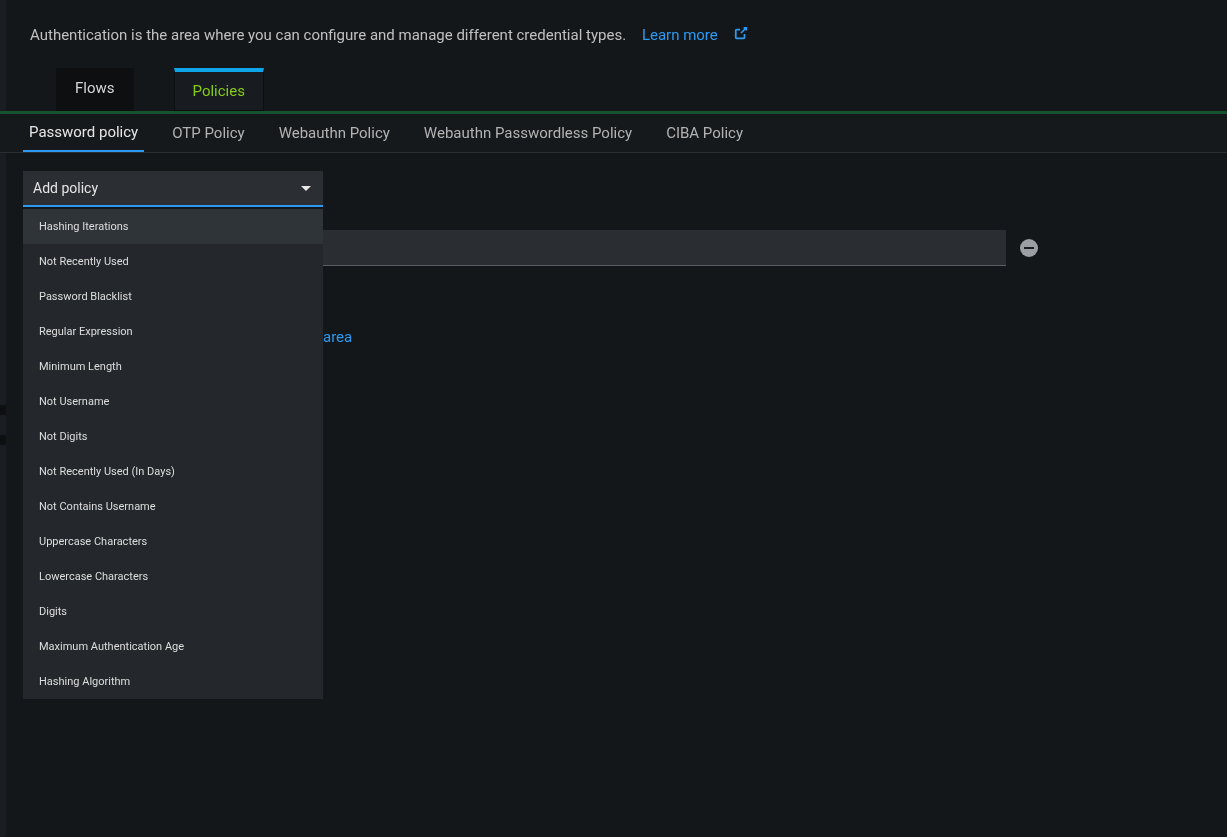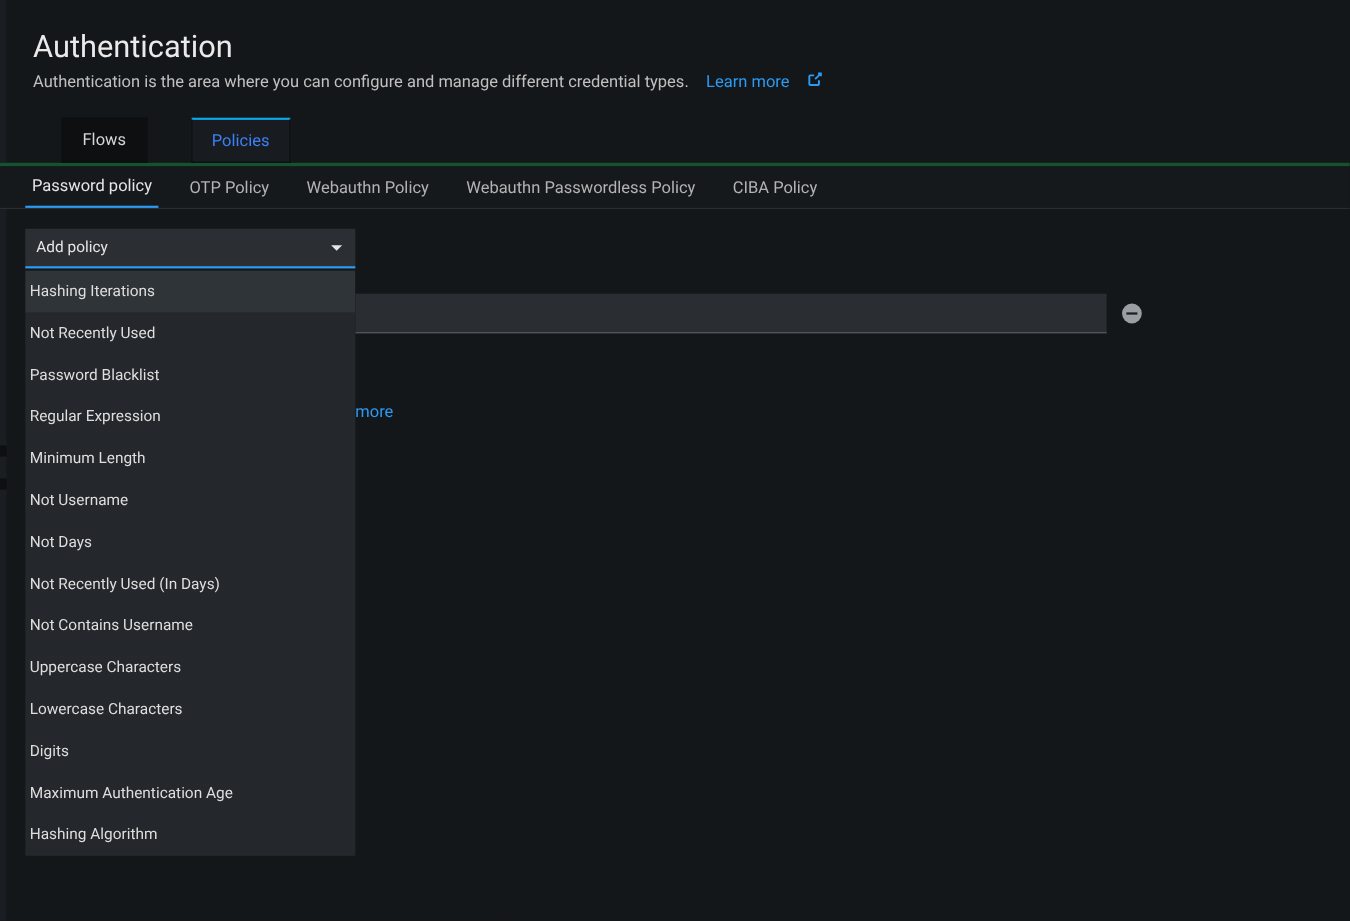--- a/index.html
+++ b/index.html
@@ -52,22 +52,22 @@
     .ptab {
       padding: 10px 18px;
       background: #0d0f11;
       color: #d6d6d6;
       font-size: 15px;
       cursor: pointer;
       border: 1px solid #0d0f11;
     }
     .ptab.active {
       background: #181b1f;
-      border-top: 2px solid #0ea5e9;
-      color: #3b82f6;
+      border-top: 4px solid #0ea5e9;
+      color: #84cc16;
     }
 
     
     .secondary-bar {
       margin-top: 0;
       border-top: 3px solid #14532d;
       border-bottom: 1px solid #2a2e33;
       background: #16191c;
       height: 42px;
       display: flex;
@@ -121,22 +121,22 @@
       position: absolute;
       top: 56px;
       left: 0;
       width: 300px;
       background: #24282c;
       max-height: 620px;
       overflow-y: auto;
       z-index: 10;
     }
     .option {
-      padding: 11px 4px;
-      font-size: 14px;
+      padding: 11px 16px;
+      font-size: 11px;
       color: #dedede;
       cursor: pointer;
     }
     .option.hover { background: #2f3439; }
 
     
     .input-row {
       position: absolute;
       top: 77px;
       left: 300px;
@@ -187,21 +187,20 @@
   </style>
 </head>
 <body>
 
 <div class="left-rail"></div>
 <div class="gutter-mark" style="top:405px"></div>
 <div class="gutter-mark" style="top:435px"></div>
 
 <div class="page">
 
-  <h1 class="page-title">Authentication</h1>
 
   <div>
     <span class="page-desc">Authentication is the area where you can configure and manage different credential types.</span>
     <a href="#" class="learn-more">
       <span>Learn more</span>
       <span>
         <svg viewBox="0 0 16 16">
             <path d="M11 1h4v4h-2V4.4L8.7 8.7 7.3 7.3 11.6 3H11V1zM13 9v4a2 2 0 0 1-2 2H3a2 2 0 0 1-2-2V5a2 2 0 0 1 2-2h4v2H3v8h8V9h2z"></path>
           </svg>
       </span>
@@ -223,35 +222,35 @@
 
   <div class="content">
 
     <div class="input-row">
       <input class="value-input" type="text" value="" style="">
       <span class="remove-icon">
         <span class="bar"></span>
       </span>
     </div>
 
-    <span class="ghost-link">more</span>
+    <span class="ghost-link">area</span>
 
     <div class="dropdown-trigger">
       <span>Add policy</span>
       <span class="caret-down"></span>
     </div>
 
     <div class="dropdown-panel">
       <div class="option hover">Hashing Iterations</div>
       <div class="option">Not Recently Used</div>
       <div class="option">Password Blacklist</div>
       <div class="option">Regular Expression</div>
       <div class="option">Minimum Length</div>
       <div class="option">Not Username</div>
-      <div class="option">Not Days</div>
+      <div class="option">Not Digits</div>
       <div class="option">Not Recently Used (In Days)</div>
       <div class="option">Not Contains Username</div>
       <div class="option">Uppercase Characters</div>
       <div class="option">Lowercase Characters</div>
       <div class="option">Digits</div>
       <div class="option">Maximum Authentication Age</div>
       <div class="option">Hashing Algorithm</div>
     </div>
 
   </div>

